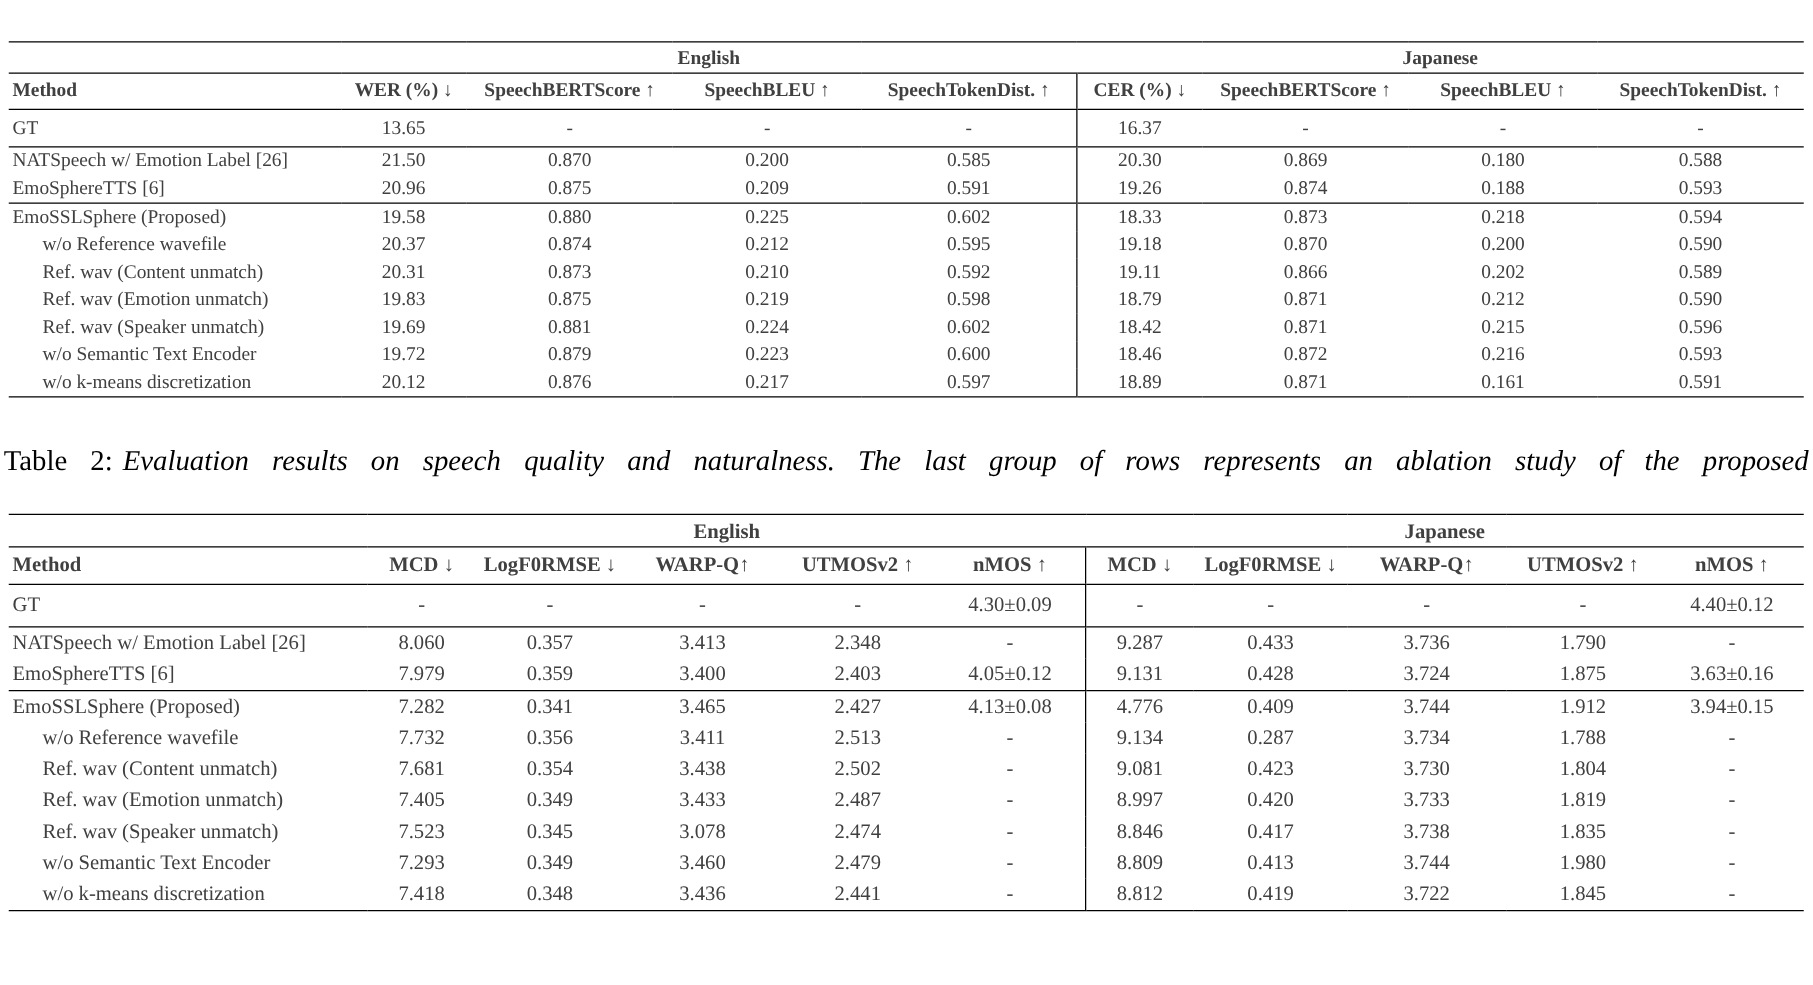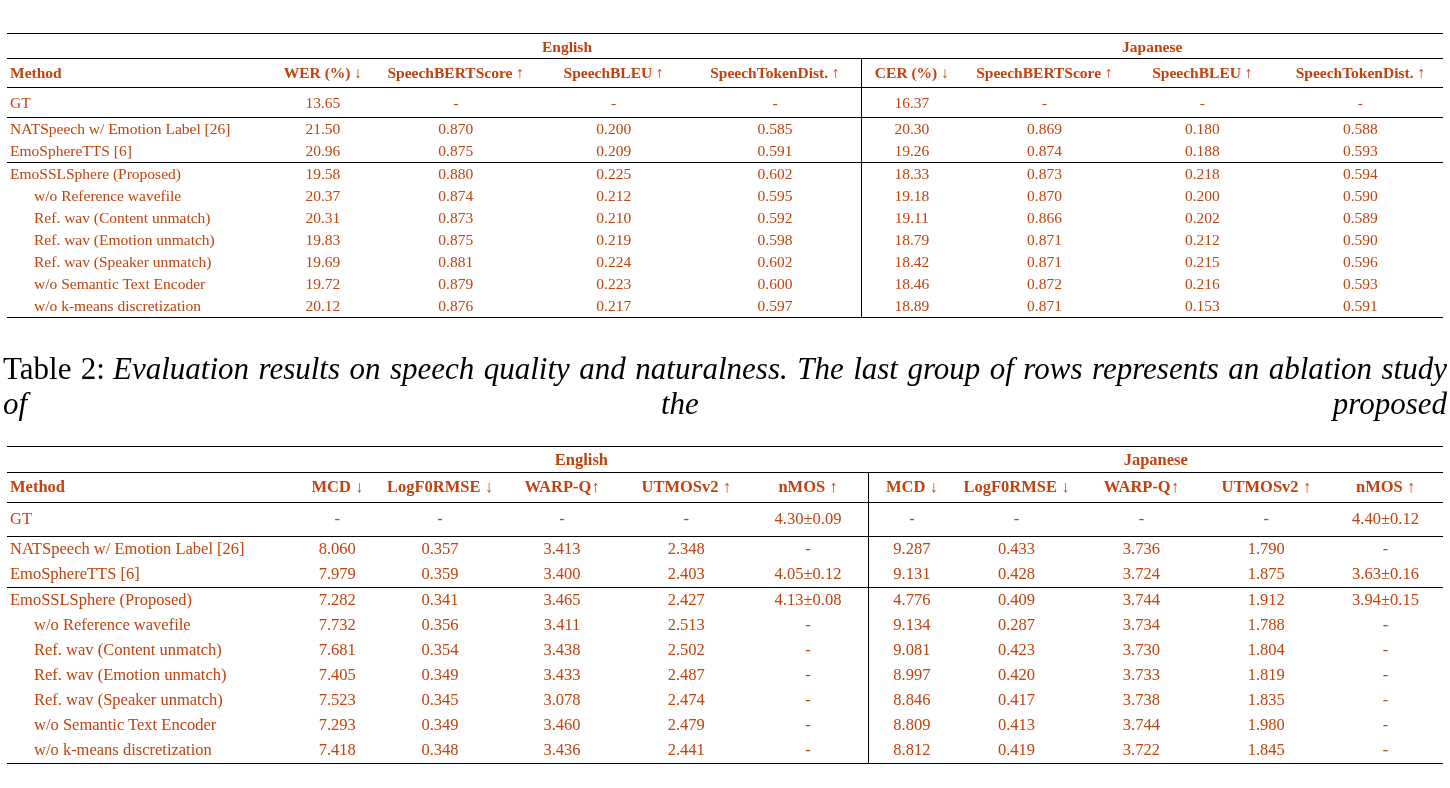--- a/index.html
+++ b/index.html
@@ -3,38 +3,38 @@
 <meta charset="utf-8">
 <style>
   html,body{margin:0;padding:0;background:#ffffff;}
   .sheet{
     position:relative;width:1450px;height:788px;background:#ffffff;color:#000;
     font-family:"Liberation Serif","DejaVu Serif",serif;overflow:hidden;
   }
   .tablewrap{margin:0 7px;}
   .tw1{padding-top:33px;}
   .tw2{padding-top:25px;}
-  .paper-table{width:100%;border-collapse:collapse;table-layout:fixed;color:#c2410c;
+  .paper-table{width:100%;border-collapse:collapse;table-layout:fixed;color:#404040;
     border-top:1.6px solid #000;border-bottom:1.7px solid #000;}
   .paper-table th,.paper-table td{font-weight:normal;overflow:hidden;white-space:nowrap;line-height:1.25;}
   .t1{font-size:15.5px;}
   .t2{font-size:16.5px;}
   .group-row th{border-bottom:1.4px solid #000;font-weight:bold;text-align:center;padding:3px 0 2px 0;}
   .col-row th{border-bottom:1.4px solid #000;font-weight:bold;padding:4px 3px;}
   .method-h,.method{text-align:left;}
   .num-h,.num{text-align:center;}
   tbody + tbody{border-top:1.4px solid #000;}
   .t1 td{padding:1.3px 3px;}
   .t1 tbody:first-of-type td{padding:5px 3px;}
   .t2 td{padding:2.2px 3px;}
   .t2 tbody:first-of-type td{padding:6px 3px;}
   .vsep{border-left:1.4px solid #000;}
   .b{font-weight:bold;}
   td.indent{padding-left:27px;}
-  .caption{margin:33px 3px 0 3px;font-size:31px;line-height:35px;}
+  .caption{margin:33px 3px 0 3px;font-size:23px;line-height:35px;}
   .cap-line1{display:block;text-align:justify;text-align-last:justify;}
   .cap-line2{display:block;text-align:left;font-style:italic;}
   .cap-label{font-style:normal;margin-right:8px;}
   .cap-italic{font-style:italic;}
 </style>
 </head>
 <body>
 
 <div class="sheet">
 
@@ -174,21 +174,21 @@
             <td class="num">0.593</td>
           </tr>
           <tr>
             <td class="method indent">w/o k-means discretization</td>
             <td class="num">20.12</td>
             <td class="num">0.876</td>
             <td class="num">0.217</td>
             <td class="num">0.597</td>
             <td class="num vsep">18.89</td>
             <td class="num">0.871</td>
-            <td class="num">0.153</td>
+            <td class="num">0.161</td>
             <td class="num">0.591</td>
           </tr>
         </tbody>
       </table>
     </div>
 
   <div class="caption">
     <span class="cap-line1"><span class="cap-label">Table 2:</span><span class="cap-italic">Evaluation results on speech quality and naturalness. The last group of rows represents an ablation study of the proposed</span></span>
   </div>
 

